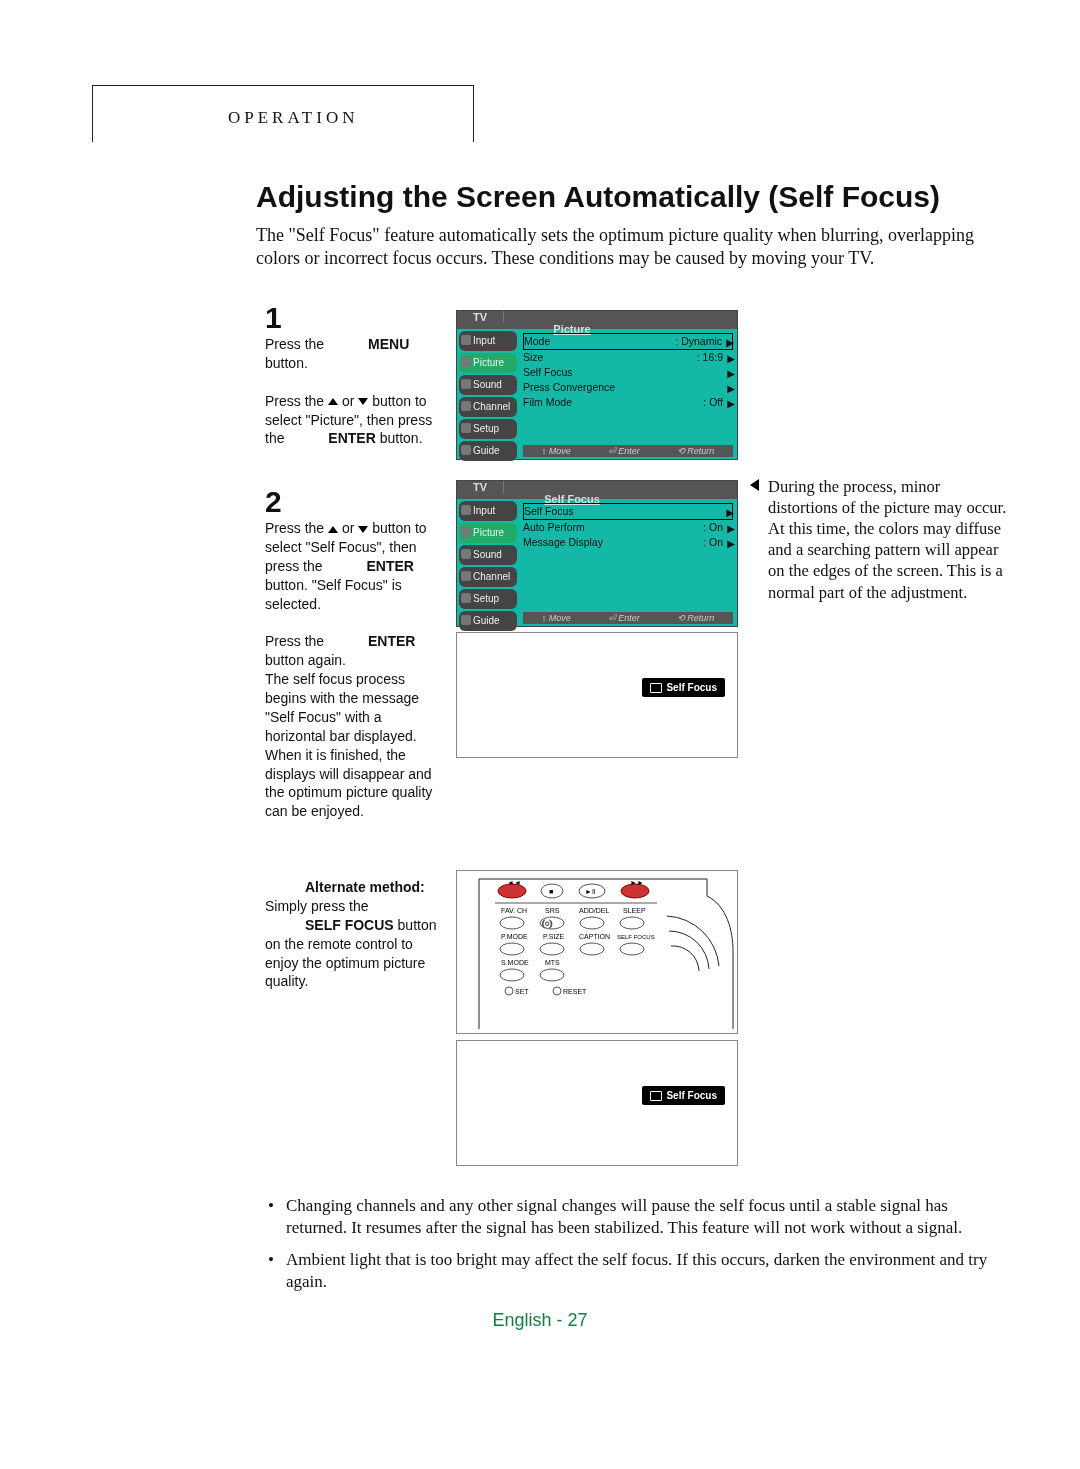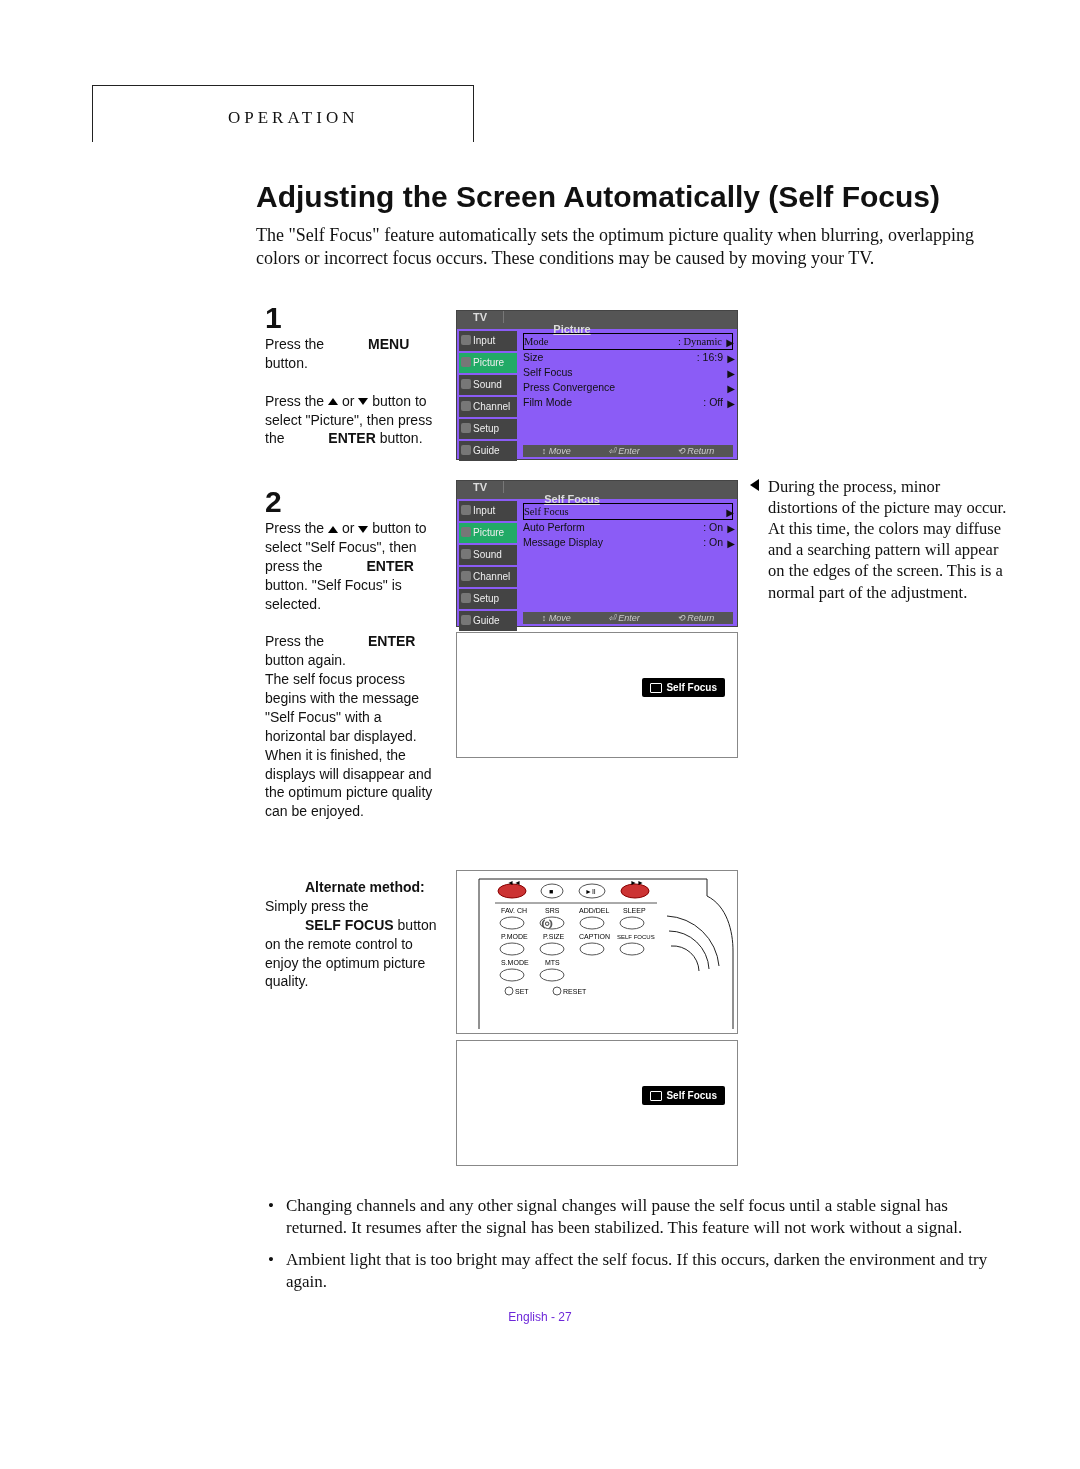--- a/index.html
+++ b/index.html
@@ -18,34 +18,34 @@
 
   
   .step1col { position: absolute; left: 265px; top: 303px; width: 180px; font-family: Arial, sans-serif; }
   .step2col { position: absolute; left: 265px; top: 487px; width: 180px; font-family: Arial, sans-serif; }
   .altcol   { position: absolute; left: 265px; top: 878px; width: 180px; font-family: Arial, sans-serif; }
   .stepnum { font-family: Arial, sans-serif; font-weight: 900; font-size: 30px; line-height: 1; margin-bottom: 2px; }
   .steptxt { font-size: 14px; line-height: 1.35; }
   .steptxt b { font-weight: bold; padding-left: 40px; }
 
   
-  .osd { position: absolute; background: #8b5cf6; border: 1px solid #444; font-family: Arial, sans-serif; }
+  .osd { position: absolute; background: #14b8a6; border: 1px solid #444; font-family: Arial, sans-serif; }
   .osd1 { left: 456px; top: 310px; width: 280px; height: 148px; }
   .osd2 { left: 456px; top: 480px; width: 280px; height: 145px; }
   .osd .titlebar { height: 18px; background: #555; color: #ddd; font-size: 11px; font-weight: bold; }
   .osd .titlebar .tv { display:inline-block; width:46px; text-align:center; border-right:1px solid #777; }
   .osd .titlebar .tname { display:inline-block; width: calc(100% - 50px); text-align:center; text-decoration: underline; }
   .osd .body { position: relative; height: calc(100% - 18px); }
   .osd .tabs { position: absolute; left:0; top:0; width:62px; height:100%; }
-  .osd .tabs div { height: 20px; line-height: 20px; font-size: 10px; color:#eee; background:#444; margin:2px 2px; border-radius: 0; padding-left: 14px; position: relative; }
+  .osd .tabs div { height: 20px; line-height: 20px; font-size: 10px; color:#eee; background:#444; margin:2px 2px; border-radius: 6px; padding-left: 14px; position: relative; }
   .osd .tabs div.sel { background:#2a6; }
   .osd .tabs div::before { content:''; position:absolute; left:2px; top:4px; width:10px; height:10px; background:#777; border-radius:2px; }
   .osd .pane { position:absolute; left:66px; right:4px; top:4px; font-size: 10.5px; color:#111; }
   .osd .pane .row { display:flex; justify-content: space-between; padding-right: 10px; line-height: 15px; position: relative; }
-  .osd .pane .row.sel { border:1px solid #000;font-family:Liberation Serif, serif; }
+  .osd .pane .row.sel { border:1px solid #000; }
   .osd .pane .row .arr { position:absolute; right:-2px; top:1px; font-size:10px; }
   .osd .footer { position:absolute; bottom:2px; left:66px; right:4px; background:#555; color:#ccc; font-size:9px; display:flex; justify-content: space-around; padding:1px 0;font-style:italic; }
 
   
   .sfbox { position:absolute; background:#fff; border:1px solid #888; }
   .sfbox1 { left:456px; top:632px; width:280px; height:124px; }
   .sfbox2 { left:456px; top:1040px; width:280px; height:124px; }
   .sfbadge { position:absolute; right:12px; top:45px; background:#000; color:#fff; font:bold 10px Arial; padding:4px 8px; border-radius:2px; display:flex; align-items:center; gap:4px; }
   .sfbadge::before { content:''; display:inline-block; width:10px; height:8px; border:1px solid #fff; border-radius:1px; }
 
@@ -56,21 +56,21 @@
   
   .remotebox { position:absolute; left:456px; top:870px; width:280px; height:162px; border:1px solid #888; background:#fff; }
   .remotebox svg { position:absolute; left:0; top:0; }
 
   
   .bullets { position:absolute; left:268px; top:1195px; width:740px; font-family: Georgia, serif; font-size:17px; line-height:1.3; }
   .bullets .bi { display:flex; margin-bottom:10px; }
   .bullets .dot { width:18px; flex:none; }
 
   
-  .pgnum { position:absolute; left:0; right:0; top:1310px; text-align:center; font-family: Arial, sans-serif; font-size:12px; color:#6d28d9; }
+  .pgnum { position:absolute; left:0; right:0; top:1310px; text-align:center; font-family: Arial, sans-serif; font-size:18px; color:#15803d; }
 
   .tri-up, .tri-down { display:inline-block; width:0; height:0; border-left:5px solid transparent; border-right:5px solid transparent; vertical-align: middle; }
   .tri-up { border-bottom:7px solid #000; }
   .tri-down { border-top:7px solid #000; }
   .tri-left { display:inline-block; width:0; height:0; border-top:6px solid transparent; border-bottom:6px solid transparent; border-right:9px solid #000; }
 </style>
 </head>
 <body>
 <div class="page">
 

